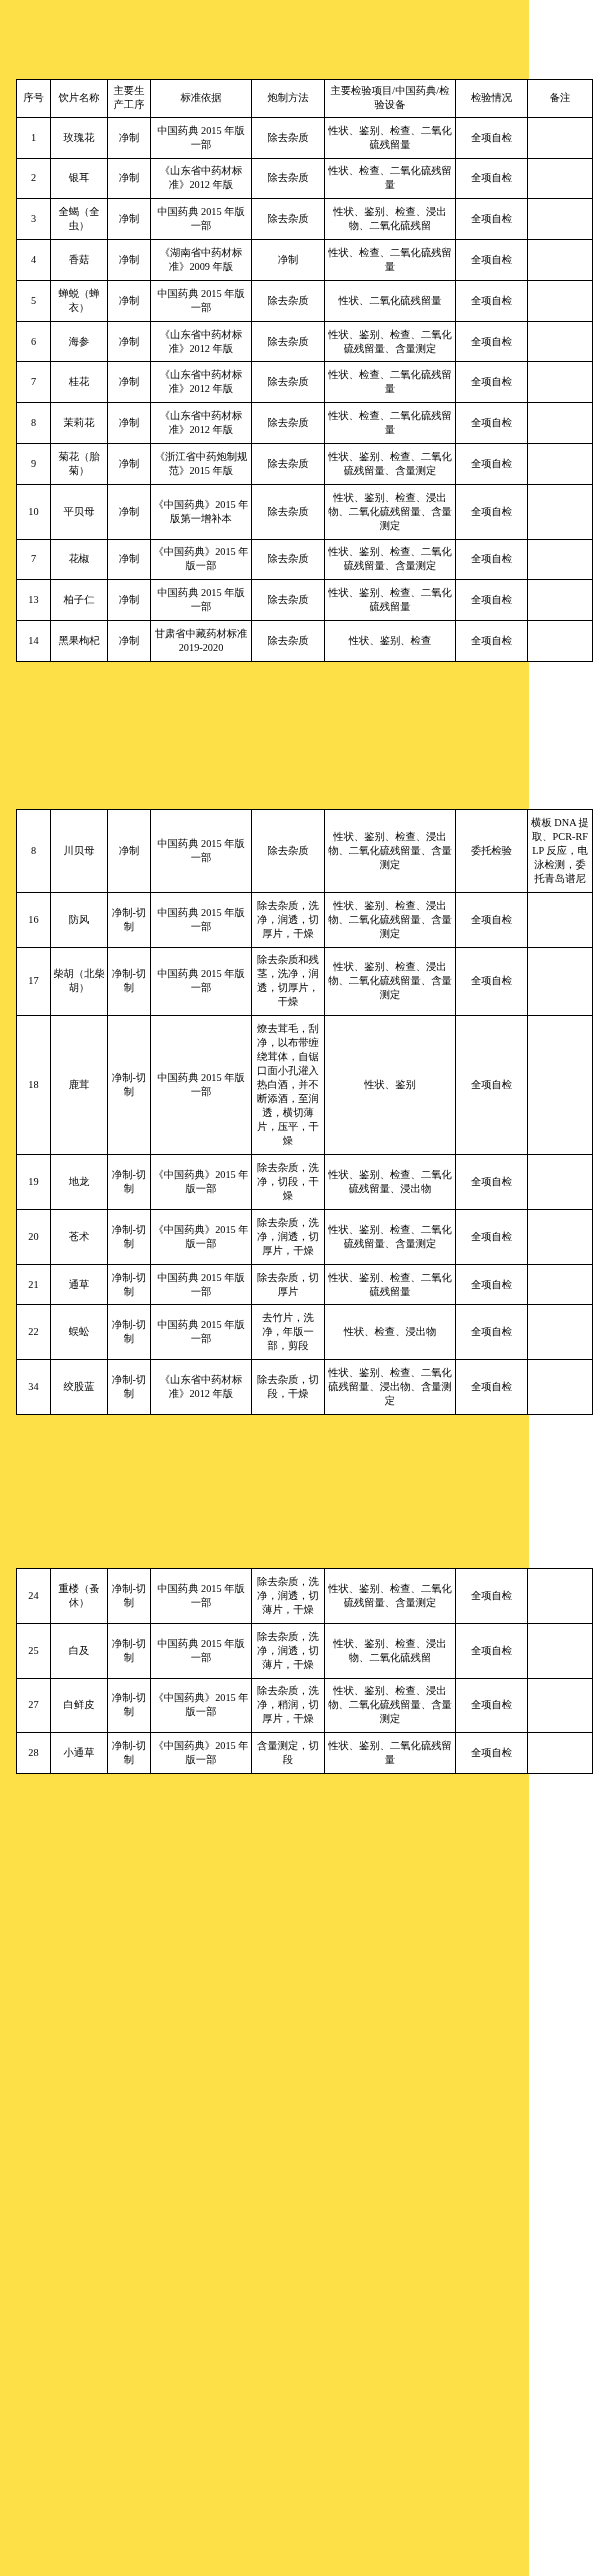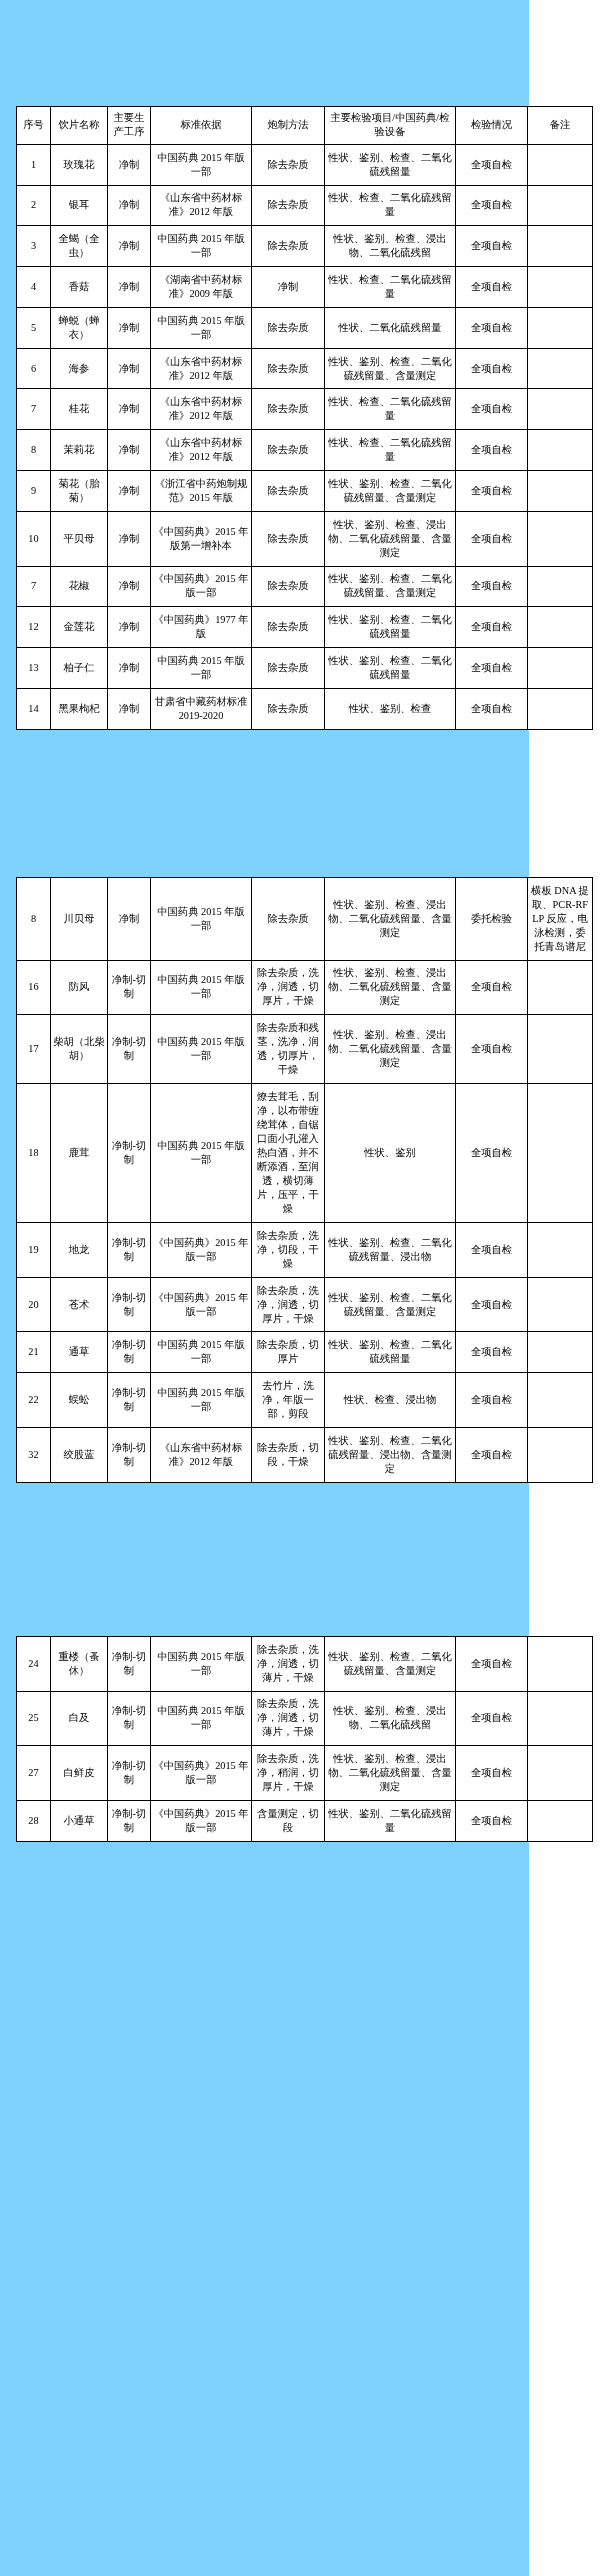--- a/index.html
+++ b/index.html
@@ -10,23 +10,23 @@
   body {
     width: 607px;
     min-height: 2576px;
     font-family: "Liberation Serif", "DejaVu Serif", serif;
     color: #000000;
     -webkit-font-smoothing: none;
   }
   .page {
     width: 529px;
     min-height: 2576px;
-    background: #7dd3fc;
+    background: #fde047;
     box-sizing: border-box;
-    padding-top: 106px;
+    padding-top: 79px;
   }
   table.doc-table {
     border-collapse: collapse;
     table-layout: fixed;
     margin-left: 16px;
     width: 577px;
     background: #ffffff;
   }
   table.doc-table td, table.doc-table th {
     border: 0.7px solid #000000;
@@ -180,30 +180,20 @@
             <td>7</td>
             <td>花椒</td>
             <td>净制</td>
             <td>《中国药典》2015 年版一部</td>
             <td>除去杂质</td>
             <td>性状、鉴别、检查、二氧化硫残留量、含量测定</td>
             <td>全项自检</td>
             <td></td>
           </tr>
           <tr>
-            <td>12</td>
-            <td>金莲花</td>
-            <td>净制</td>
-            <td>《中国药典》1977 年版</td>
-            <td>除去杂质</td>
-            <td>性状、鉴别、检查、二氧化硫残留量</td>
-            <td>全项自检</td>
-            <td></td>
-          </tr>
-          <tr>
             <td>13</td>
             <td>柏子仁</td>
             <td>净制</td>
             <td>中国药典 2015 年版一部</td>
             <td>除去杂质</td>
             <td>性状、鉴别、检查、二氧化硫残留量</td>
             <td>全项自检</td>
             <td></td>
           </tr>
           <tr>
@@ -305,21 +295,21 @@
             <td>22</td>
             <td>蜈蚣</td>
             <td>净制-切制</td>
             <td>中国药典 2015 年版一部</td>
             <td>去竹片，洗净，年版一部，剪段</td>
             <td>性状、检查、浸出物</td>
             <td>全项自检</td>
             <td></td>
           </tr>
           <tr>
-            <td>32</td>
+            <td>34</td>
             <td>绞股蓝</td>
             <td>净制-切制</td>
             <td>《山东省中药材标准》2012 年版</td>
             <td>除去杂质，切段，干燥</td>
             <td>性状、鉴别、检查、二氧化硫残留量、浸出物、含量测定</td>
             <td>全项自检</td>
             <td></td>
           </tr>
         </tbody>
       </table>

